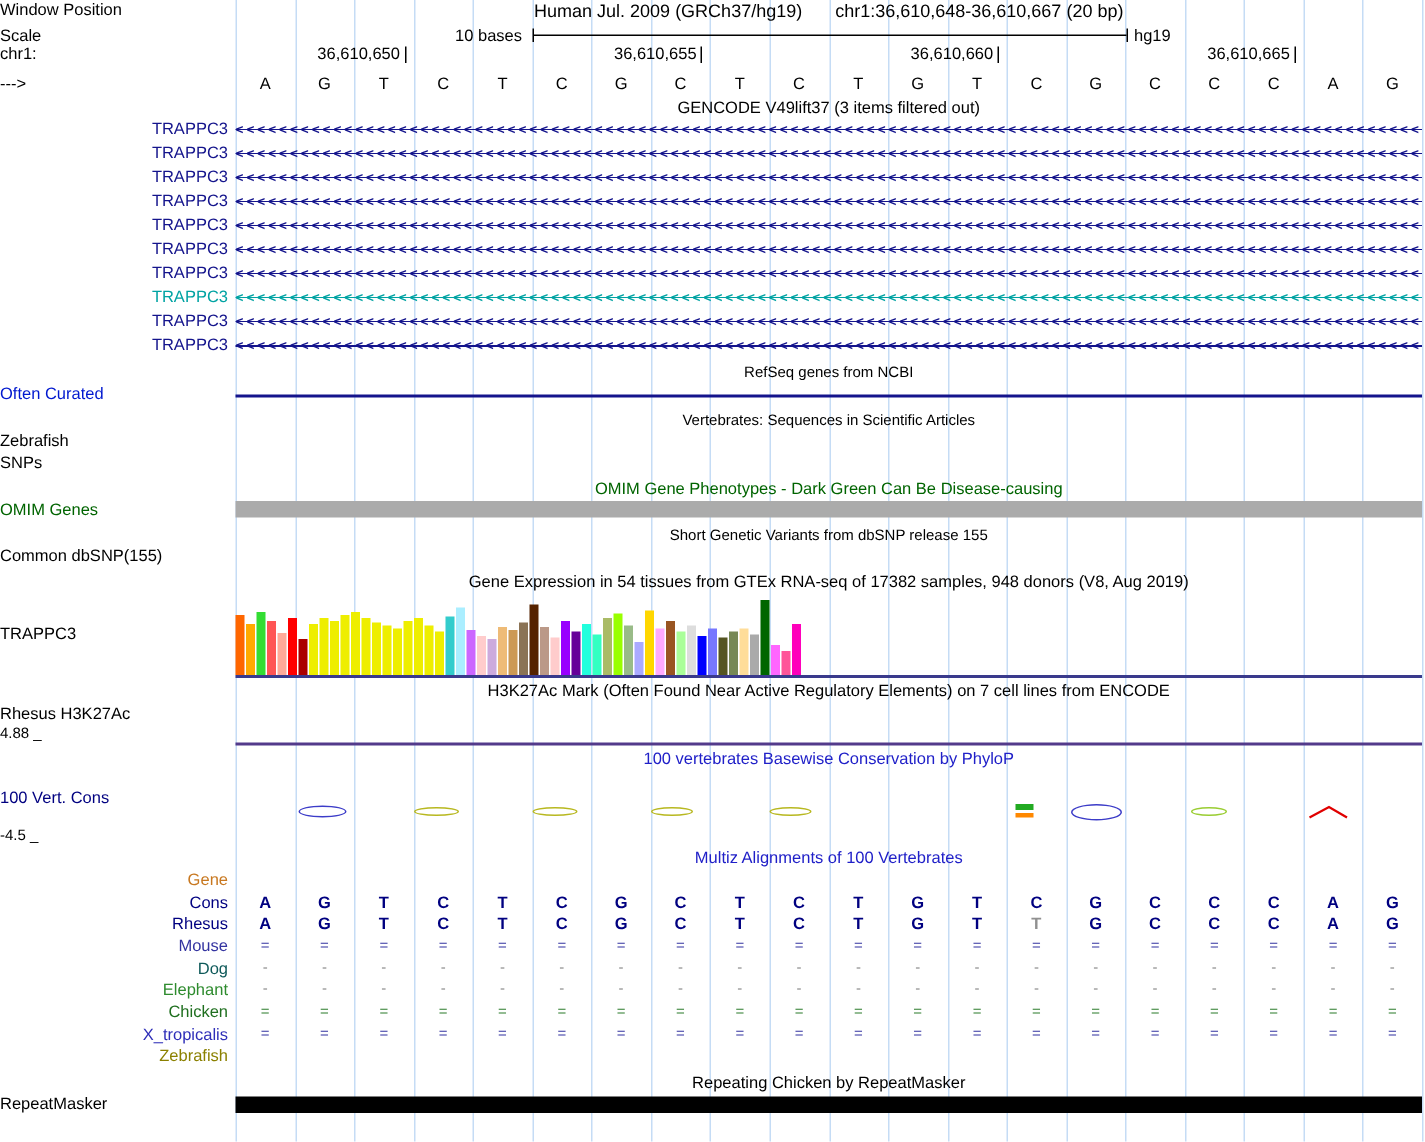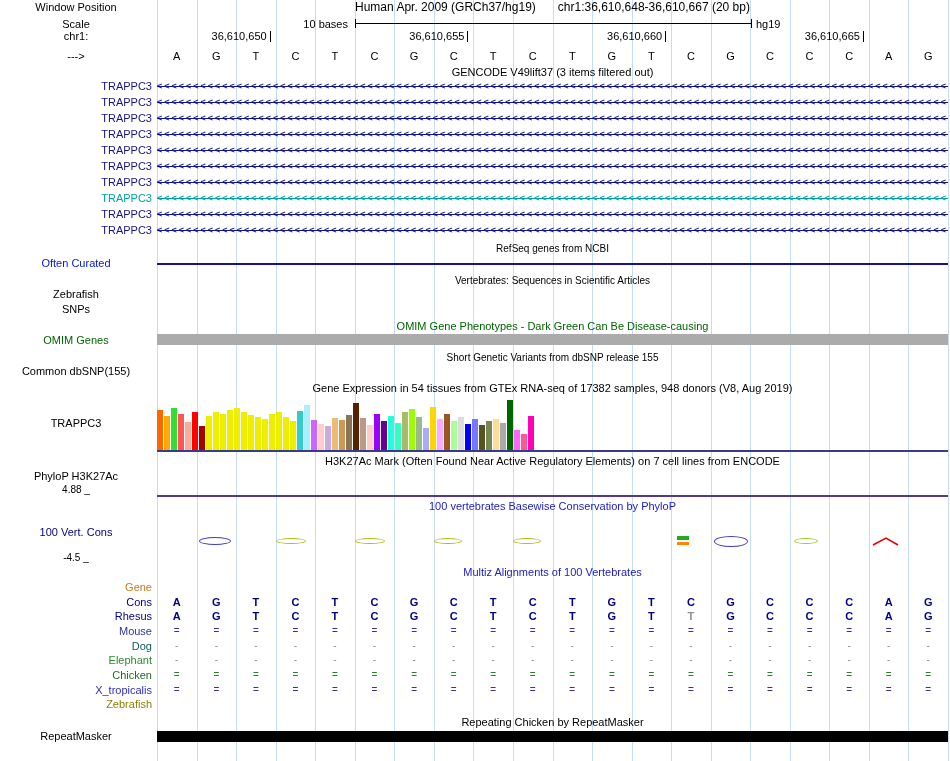--- a/index.html
+++ b/index.html
@@ -1,20 +1,20 @@
 <!DOCTYPE html>
 <html><head>
 <meta charset="utf-8">
 <style>
   html,body{margin:0;padding:0}
   body{
     width:950px;height:761px;position:relative;overflow:hidden;
     background:#fff;font-family:"Liberation Sans",sans-serif;color:#000;
   }
-  .lbl{position:absolute;left:0;width:152px;text-align:center;font-size:11px;line-height:13px;white-space:nowrap}
+  .lbl{position:absolute;left:0;width:152px;text-align:left;font-size:11px;line-height:13px;white-space:nowrap}
   .lbl10{font-size:10px}
   .ct{position:absolute;left:157px;width:791px;text-align:center;font-size:11px;line-height:13px;white-space:nowrap}
   .cts{font-size:10px}
   .hline{position:absolute;left:157px;width:791px}
 </style>
 </head>
 <body>
 
 <div id="gridlines">
     <div style="position: absolute; left: 157px; top: 0px; width: 1px; height: 761px; background: rgb(197, 220, 245);"></div>
@@ -35,21 +35,21 @@
     <div style="position: absolute; left: 750.25px; top: 0px; width: 1px; height: 761px; background: rgb(197, 220, 245);"></div>
     <div style="position: absolute; left: 789.8px; top: 0px; width: 1px; height: 761px; background: rgb(197, 220, 245);"></div>
     <div style="position: absolute; left: 829.35px; top: 0px; width: 1px; height: 761px; background: rgb(197, 220, 245);"></div>
     <div style="position: absolute; left: 868.9px; top: 0px; width: 1px; height: 761px; background: rgb(197, 220, 245);"></div>
     <div style="position: absolute; left: 908.45px; top: 0px; width: 1px; height: 761px; background: rgb(197, 220, 245);"></div>
     <div style="position: absolute; left: 948px; top: 0px; width: 1px; height: 761px; background: rgb(197, 220, 245);"></div>
   </div>
 
 <div class="lbl" style="top:1px">Window Position</div>
 <div class="ct" style="top:1px;font-size:12px">
-  <span>Human Apr. 2009 (GRCh37/hg19)</span><span style="margin-left:22px">chr1:36,610,648-36,610,667 (20 bp)</span>
+  <span>Human Jul. 2009 (GRCh37/hg19)</span><span style="margin-left:22px">chr1:36,610,648-36,610,667 (20 bp)</span>
 </div>
 
 <div class="lbl" style="top:18px">Scale</div>
 <div style="position:absolute;left:240px;top:18px;width:108px;text-align:right;font-size:11px;white-space:nowrap">10 bases</div>
 <div style="position:absolute;left:355px;top:19px;width:395px;height:9px;border-left:1px solid #000;border-right:1px solid #000;background-image:linear-gradient(#000,#000);background-size:100% 1px;background-position:center;background-repeat:no-repeat"></div>
 <div style="position:absolute;left:756px;top:18px;font-size:11px">hg19</div>
 
 <div class="lbl" style="top:30px">chr1:</div>
 <div id="coords">
     <div style="position: absolute; left: 176.65px; top: 30px; width: 90px; text-align: right; font-size: 11px; white-space: nowrap;">36,610,650</div>
@@ -179,21 +179,21 @@
     <div style="position: absolute; left: 336px; bottom: 0px; width: 6px; height: 31px; background: rgb(255, 221, 153);"></div>
     <div style="position: absolute; left: 343px; bottom: 0px; width: 6px; height: 27px; background: rgb(170, 170, 170);"></div>
     <div style="position: absolute; left: 350px; bottom: 0px; width: 6px; height: 50px; background: rgb(0, 102, 0);"></div>
     <div style="position: absolute; left: 357px; bottom: 0px; width: 6px; height: 20px; background: rgb(255, 102, 255);"></div>
     <div style="position: absolute; left: 364px; bottom: 0px; width: 6px; height: 16px; background: rgb(255, 85, 153);"></div>
     <div style="position: absolute; left: 371px; bottom: 0px; width: 6px; height: 34px; background: rgb(255, 0, 187);"></div>
   </div>
 <div class="hline" style="top:450px;height:2px;background:#3A3A8C"></div>
 
 <div class="ct" style="top:455px">H3K27Ac Mark (Often Found Near Active Regulatory Elements) on 7 cell lines from ENCODE</div>
-<div class="lbl" style="top:470px">PhyloP H3K27Ac</div>
+<div class="lbl" style="top:470px">Rhesus H3K27Ac</div>
 <div class="hline" style="top:495px;height:2px;background:#533A8B"></div>
 
 <div class="lbl lbl10" style="top:483px">4.88 _</div>
 <div class="ct" style="top:500px;color:#2020C8">100 vertebrates Basewise Conservation by PhyloP</div>
 <div class="lbl" style="top:526px;color:#000080">100 Vert. Cons</div>
 <div id="phylop-glyphs">
     <div style="position: absolute; left: 199px; top: 537px; width: 32px; height: 8px; border: 1px solid rgb(60, 60, 200); border-radius: 50%; box-sizing: border-box;"></div>
     <div style="position: absolute; left: 276px; top: 538px; width: 30px; height: 6px; border: 1px solid rgb(184, 184, 32); border-radius: 50%; box-sizing: border-box;"></div>
     <div style="position: absolute; left: 355px; top: 538px; width: 30px; height: 6px; border: 1px solid rgb(184, 184, 32); border-radius: 50%; box-sizing: border-box;"></div>
     <div style="position: absolute; left: 434px; top: 538px; width: 28px; height: 6px; border: 1px solid rgb(184, 184, 32); border-radius: 50%; box-sizing: border-box;"></div>

